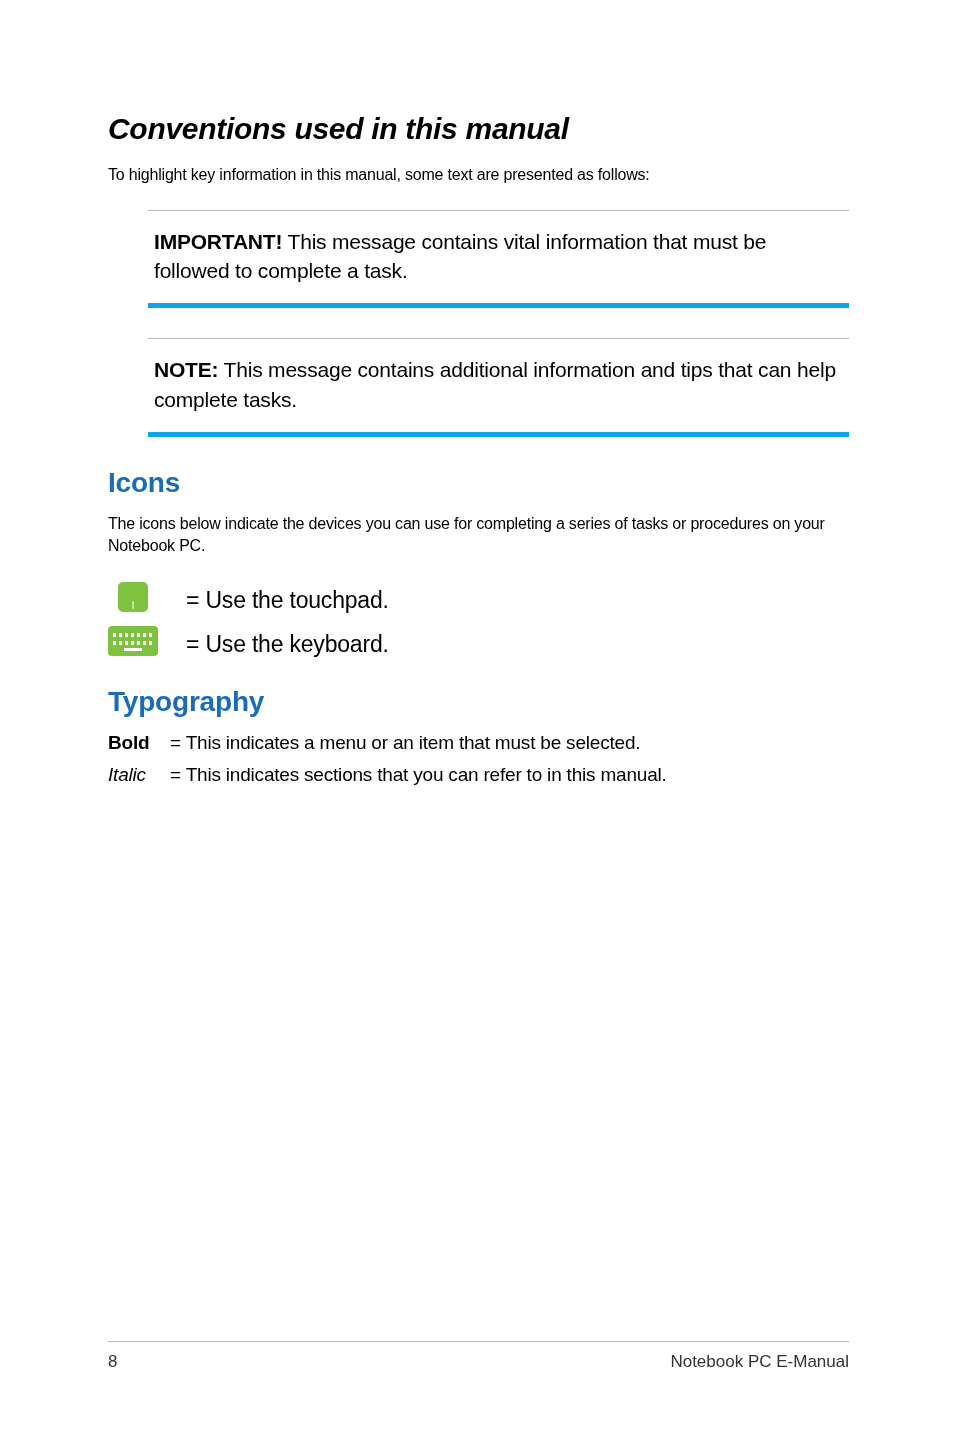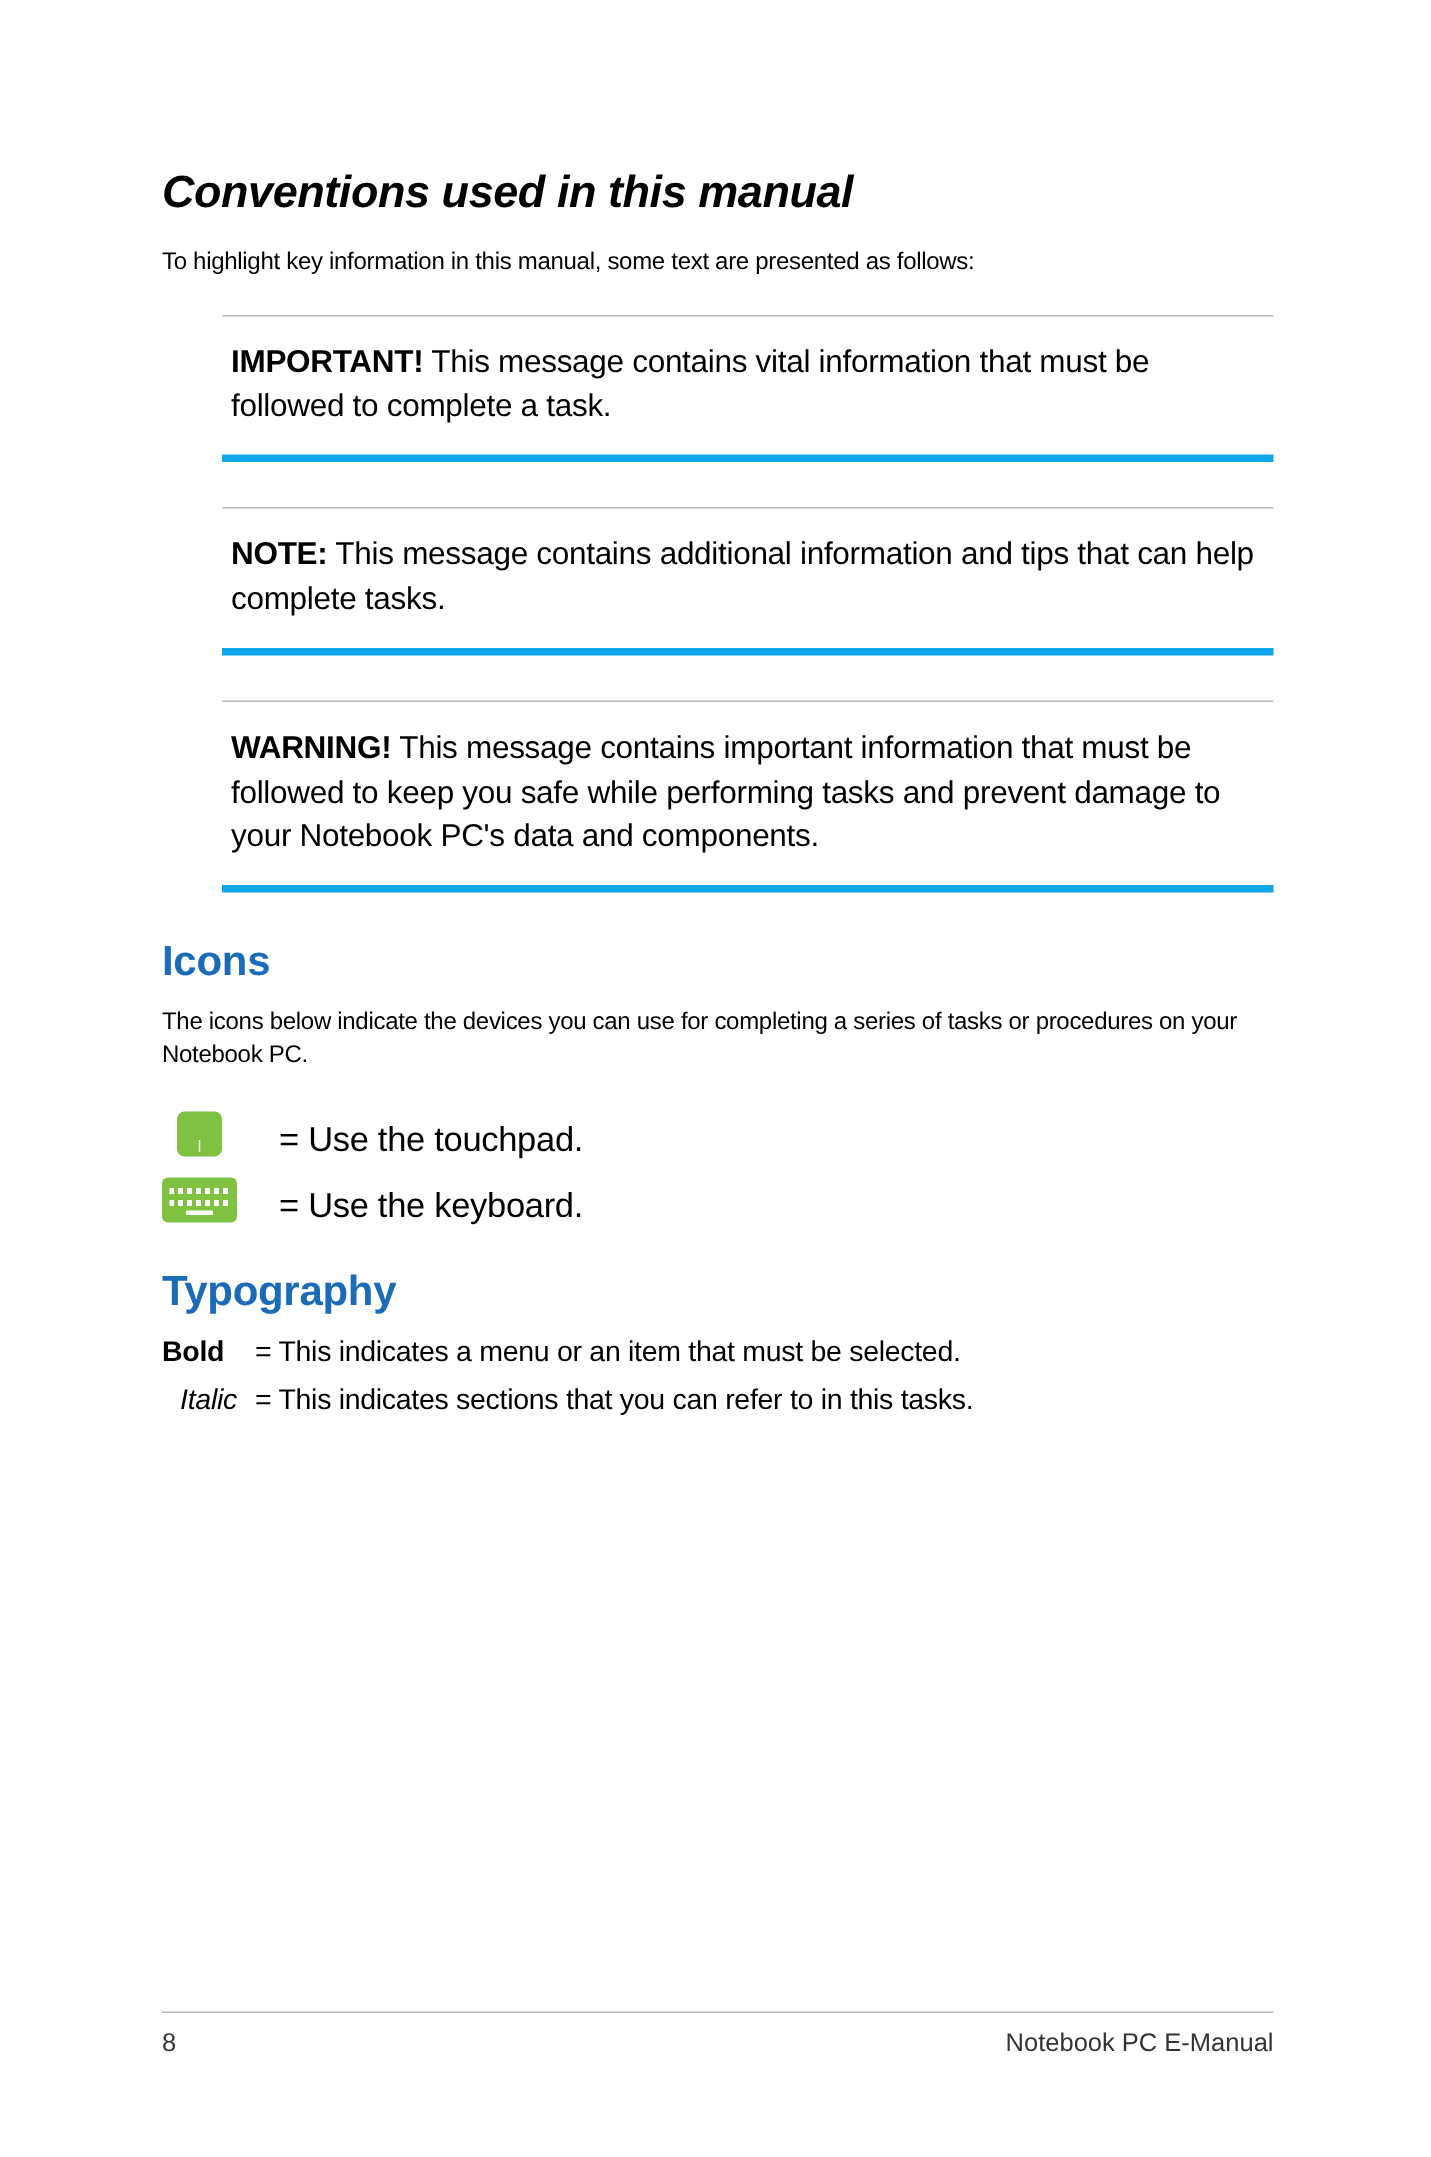--- a/index.html
+++ b/index.html
@@ -122,21 +122,21 @@
       display: flex;
       margin-bottom: 10px;
       font-size: 19px;
       letter-spacing: -0.2px;
     }
     .typo-label {
       width: 62px;
       flex-shrink: 0;
     }
     .typo-label.bold { font-weight: 700; }
-    .typo-label.italic { font-style: italic; text-align: center; }
+    .typo-label.italic { font-style: italic; }
     .footer {
       position: absolute;
       bottom: 66px;
       left: 108px;
       right: 105px;
       border-top: 1px solid #b8b8b8;
       padding-top: 10px;
       display: flex;
       justify-content: space-between;
       font-size: 17px;
@@ -155,25 +155,20 @@
       <strong>IMPORTANT!</strong><span> This message contains vital information that must be followed to complete a task.</span>
     </p>
   </div>
 
   <div class="callout">
     <p class="callout-text">
       <strong>NOTE:</strong><span> This message contains additional information and tips that can help complete tasks.</span>
     </p>
   </div>
 
-  <div class="callout">
-    <p class="callout-text">
-      <strong>WARNING!</strong><span> This message contains important information that must be followed to keep you safe while performing tasks and prevent damage to your Notebook PC's data and components.</span>
-    </p>
-  </div>
 
   <h2 class="sub-heading">Icons</h2>
   <p class="body-text">The icons below indicate the devices you can use for completing a series of tasks or procedures on your Notebook PC.</p>
 
   <div class="icon-row">
     <div class="icon-box">
       <div class="touchpad-icon"></div>
     </div>
     <span class="icon-text">= Use the touchpad.</span>
   </div>
@@ -187,20 +182,20 @@
 
   <h2 class="sub-heading" style="">Typography</h2>
 
   <div class="typo-row">
     <span class="typo-label bold">Bold</span>
     <span>= This indicates a menu or an item that must be selected.</span>
   </div>
 
   <div class="typo-row">
     <span class="typo-label italic">Italic</span>
-    <span>= This indicates sections that you can refer to in this tasks.</span>
+    <span>= This indicates sections that you can refer to in this manual.</span>
   </div>
 </div>
 
 <div class="footer">
   <span>8</span>
   <span>Notebook PC E-Manual</span>
 </div>
 
 </body></html>

